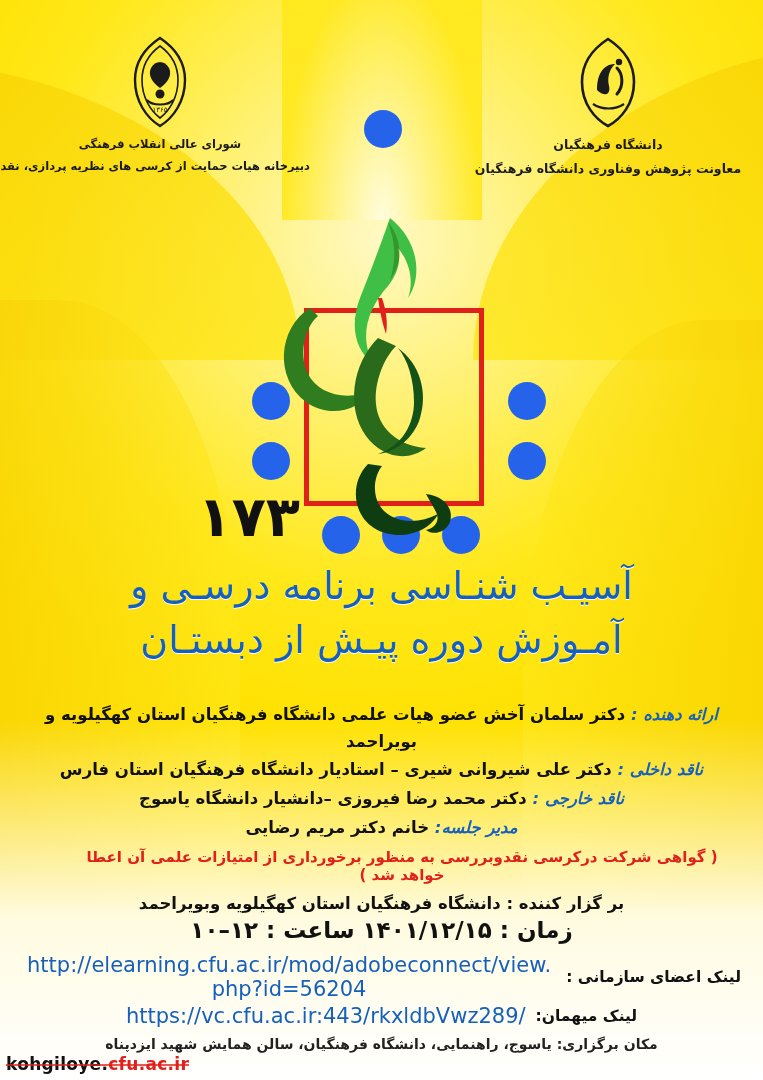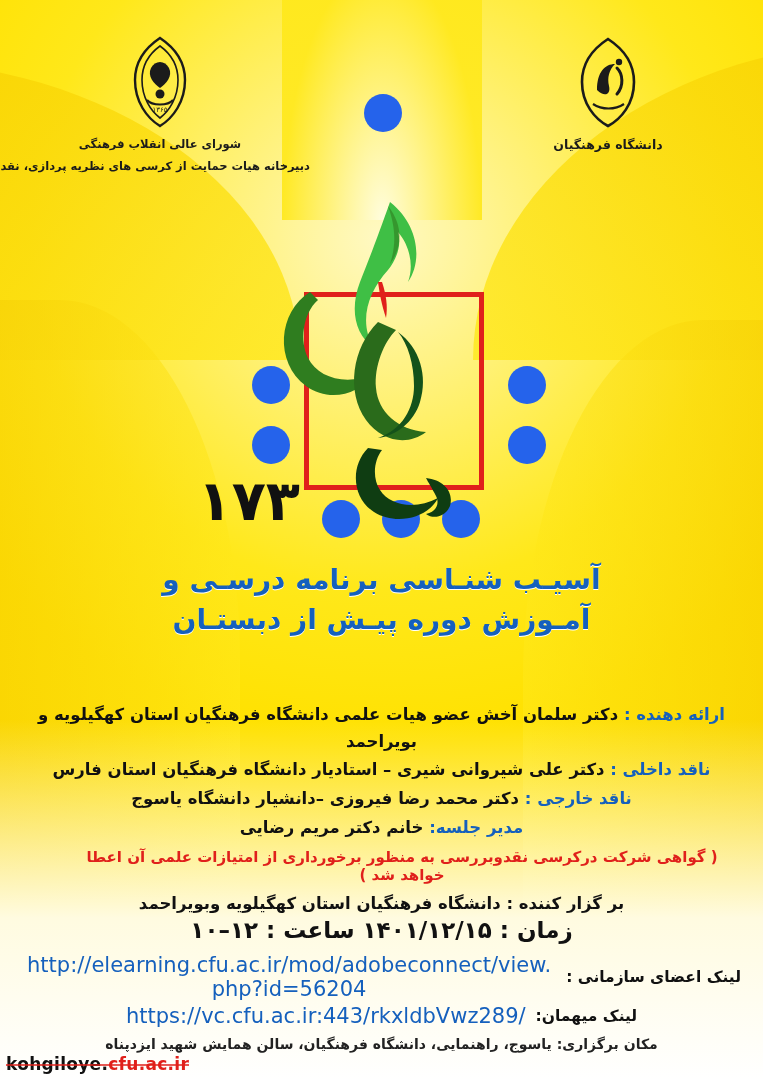--- a/index.html
+++ b/index.html
@@ -48,54 +48,54 @@
     margin-top:6px;
     font-size:11.5px;
     font-weight:bold;
     color:#1b1b1b;
     line-height:1.4;
     white-space:nowrap;
   }
   .logo-right .logo-caption{font-size:12.5px;}
 
   
-  .emblem{position:absolute;top:86px;left:50%;transform:translateX(-50%);width:400px;height:470px;}
+  .emblem{position:absolute;top:102px;left:50%;transform:translateX(-50%);width:400px;height:470px;}
   .sq{
     position:absolute;left:122px;top:206px;width:180px;height:198px;
     border:5px solid #e0201b;box-sizing:border-box;
   }
   .dot{position:absolute;width:38px;height:38px;border-radius:50%;background:#2563eb;}
   .num{
     position:absolute;left:16px;top:382px;
     font-size:56px;font-weight:bold;color:#111;
     letter-spacing:2px;
     font-family:"DejaVu Sans","Liberation Sans",sans-serif;
   }
 
   
   .title-wrap{
     position:absolute;top:560px;left:0;right:0;text-align:center;
     padding:0 26px;
   }
   .title-line{
-    font-size:28px;font-weight:bold;color:#1560bd;
+    font-size:38px;font-weight:normal;color:#1560bd;
     line-height:1.42;letter-spacing:-0.5px;
     text-shadow:0 1px 0 #ffffff;
   }
 
   
   .credits{
     position:absolute;top:700px;left:0;right:0;
     padding:0 22px;text-align:center;
   }
   .credit-row{
     font-size:16.5px;font-weight:bold;color:#111;
     line-height:1.62;margin:2px 0;
   }
-  .credit-row .lbl{color:#1560bd;}
+  .credit-row .lbl{color:#1560bd;font-style:italic;}
   .note{
     font-size:15px;color:#e0201b;font-weight:bold;margin-top:6px;margin-left:41px;
   }
   .organizer{font-size:16.5px;font-weight:bold;color:#111;margin-top:10px;}
   .datetime{font-size:23px;font-weight:bold;color:#111;margin-top:4px;}
 
   .links{margin-top:10px;}
   .link-row{
     display:flex;align-items:center;justify-content:center;gap:10px;
     direction:rtl;margin:3px 0;
@@ -153,20 +153,21 @@
       <div class="seal">
         <svg width="78" height="96" viewBox="0 0 78 96">
           <path d="M39 5 C22 16 13 30 13 48 C13 70 26 85 39 92 C52 85 65 70 65 48 C65 30 56 16 39 5 Z" fill="none" stroke="#1b1b1b" stroke-width="2.6"></path>
           <path d="M28 56 C28 38 36 30 46 30 C40 36 38 44 40 52 C42 60 36 64 28 56 Z" fill="#1b1b1b"></path>
           <path d="M48 34 C54 40 55 52 48 60" fill="none" stroke="#1b1b1b" stroke-width="3" stroke-linecap="round"></path>
           <circle cx="50" cy="28" r="3.2" fill="#1b1b1b"></circle>
           <path d="M24 70 C33 76 46 76 55 70" fill="none" stroke="#1b1b1b" stroke-width="2.2"></path>
         </svg>
       </div>
       <div class="logo-caption">دانشگاه فرهنگیان</div>
+      <div class="logo-caption">معاونت پژوهش وفناوری دانشگاه فرهنگیان</div>
     </div>
   </div>
 
   <div class="emblem">
     <div class="sq"></div>
 
     <div class="dot" style="left:182px;top:8px;"></div>
     <div class="dot" style="left:70px;top:280px;"></div>
     <div class="dot" style="left:70px;top:340px;"></div>
     <div class="dot" style="left:326px;top:280px;"></div>

